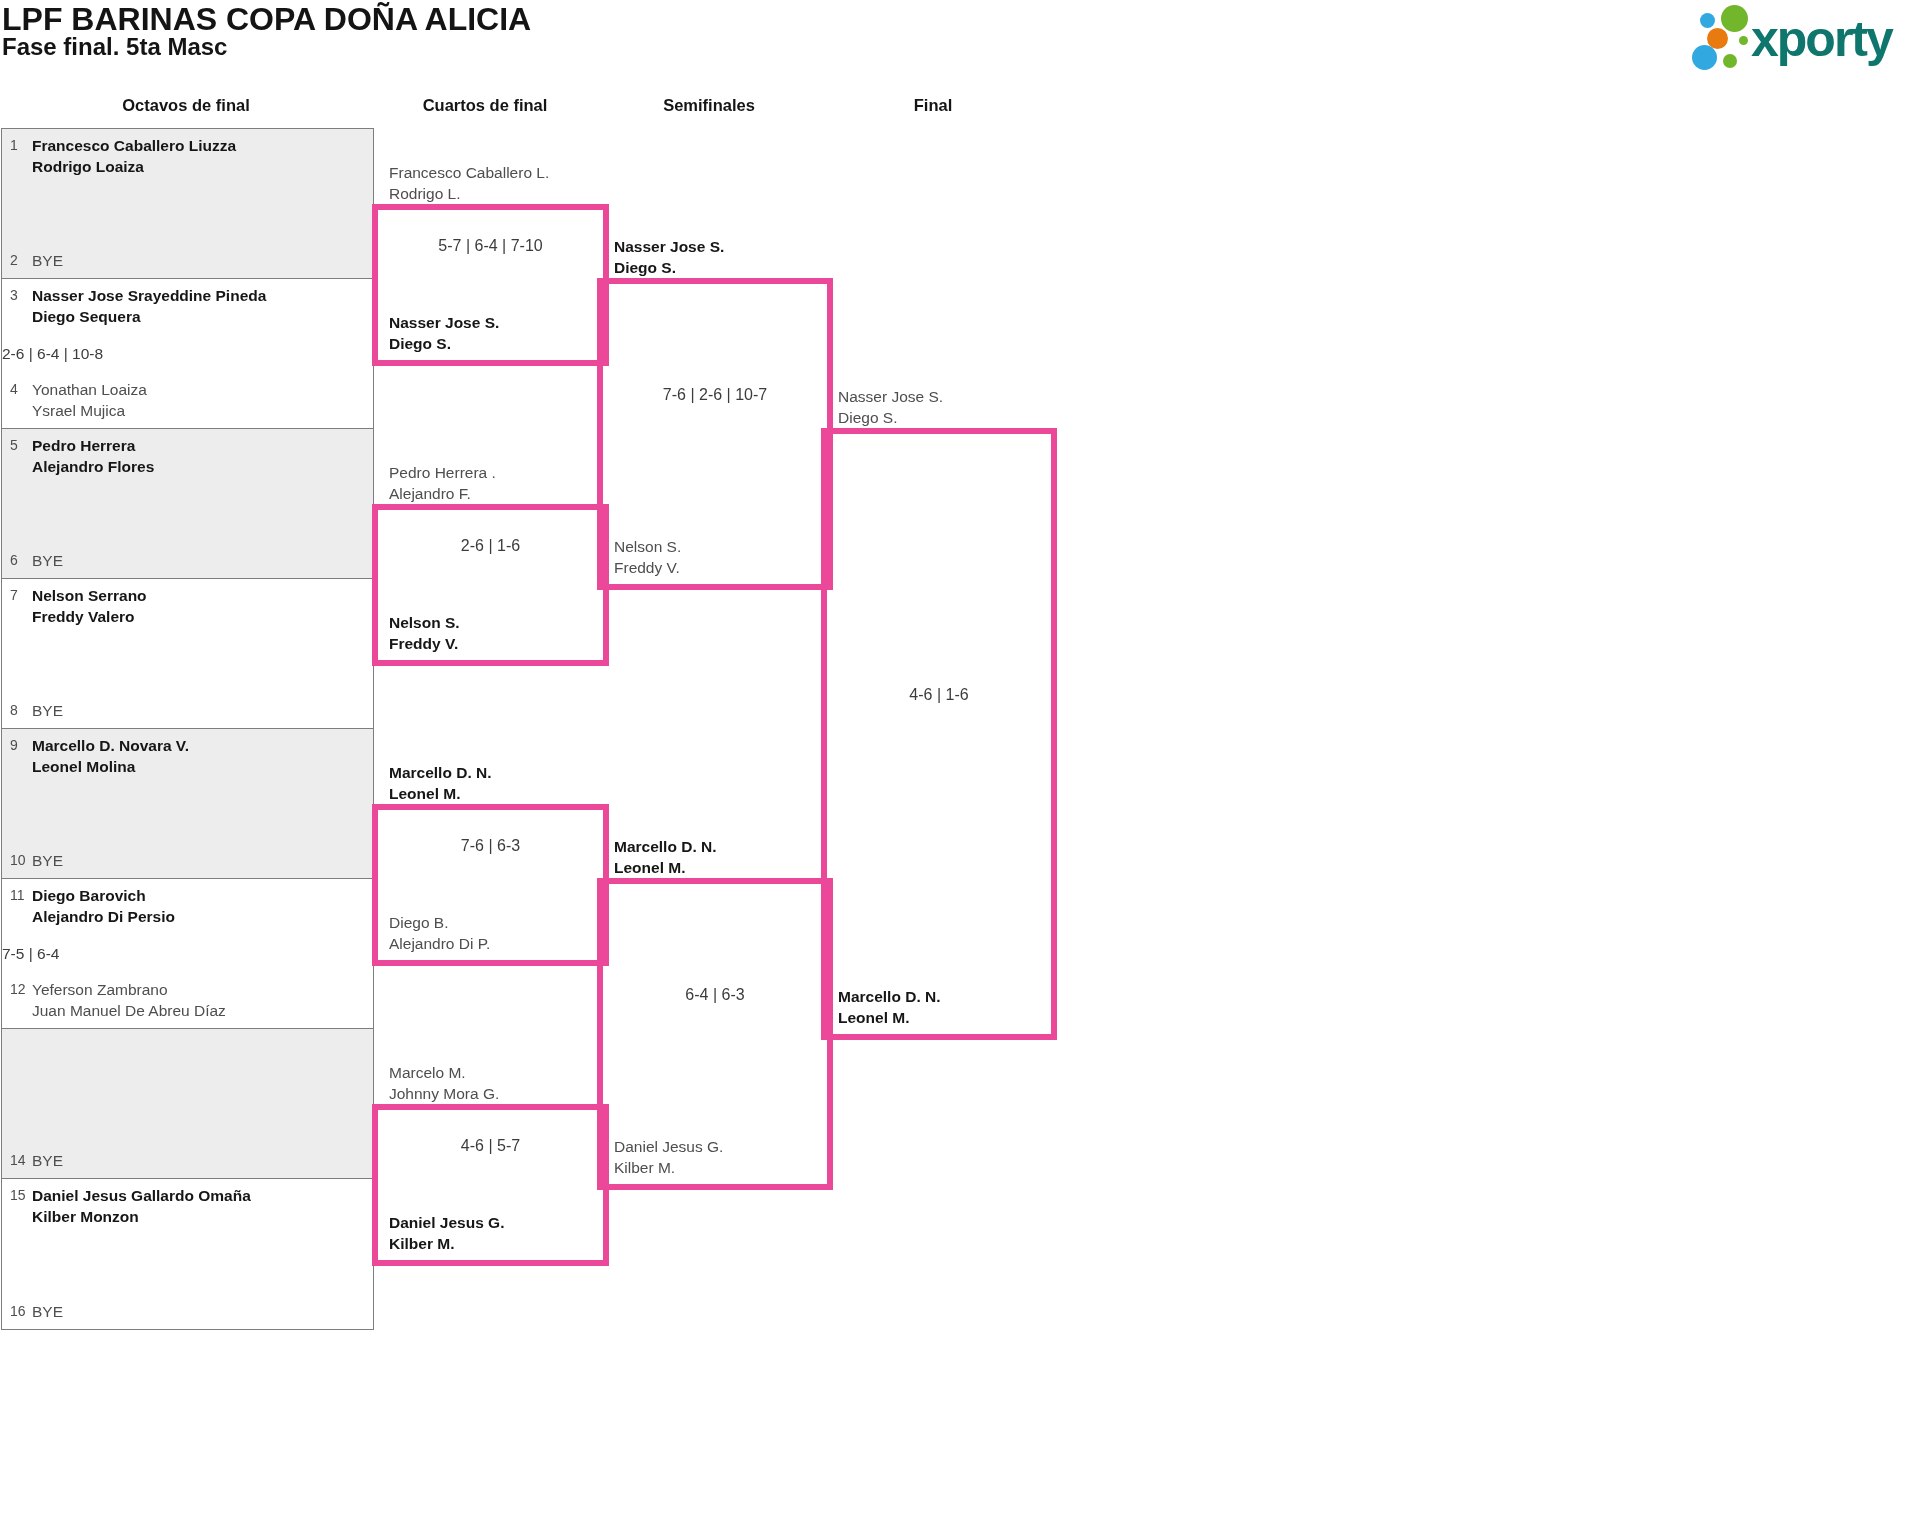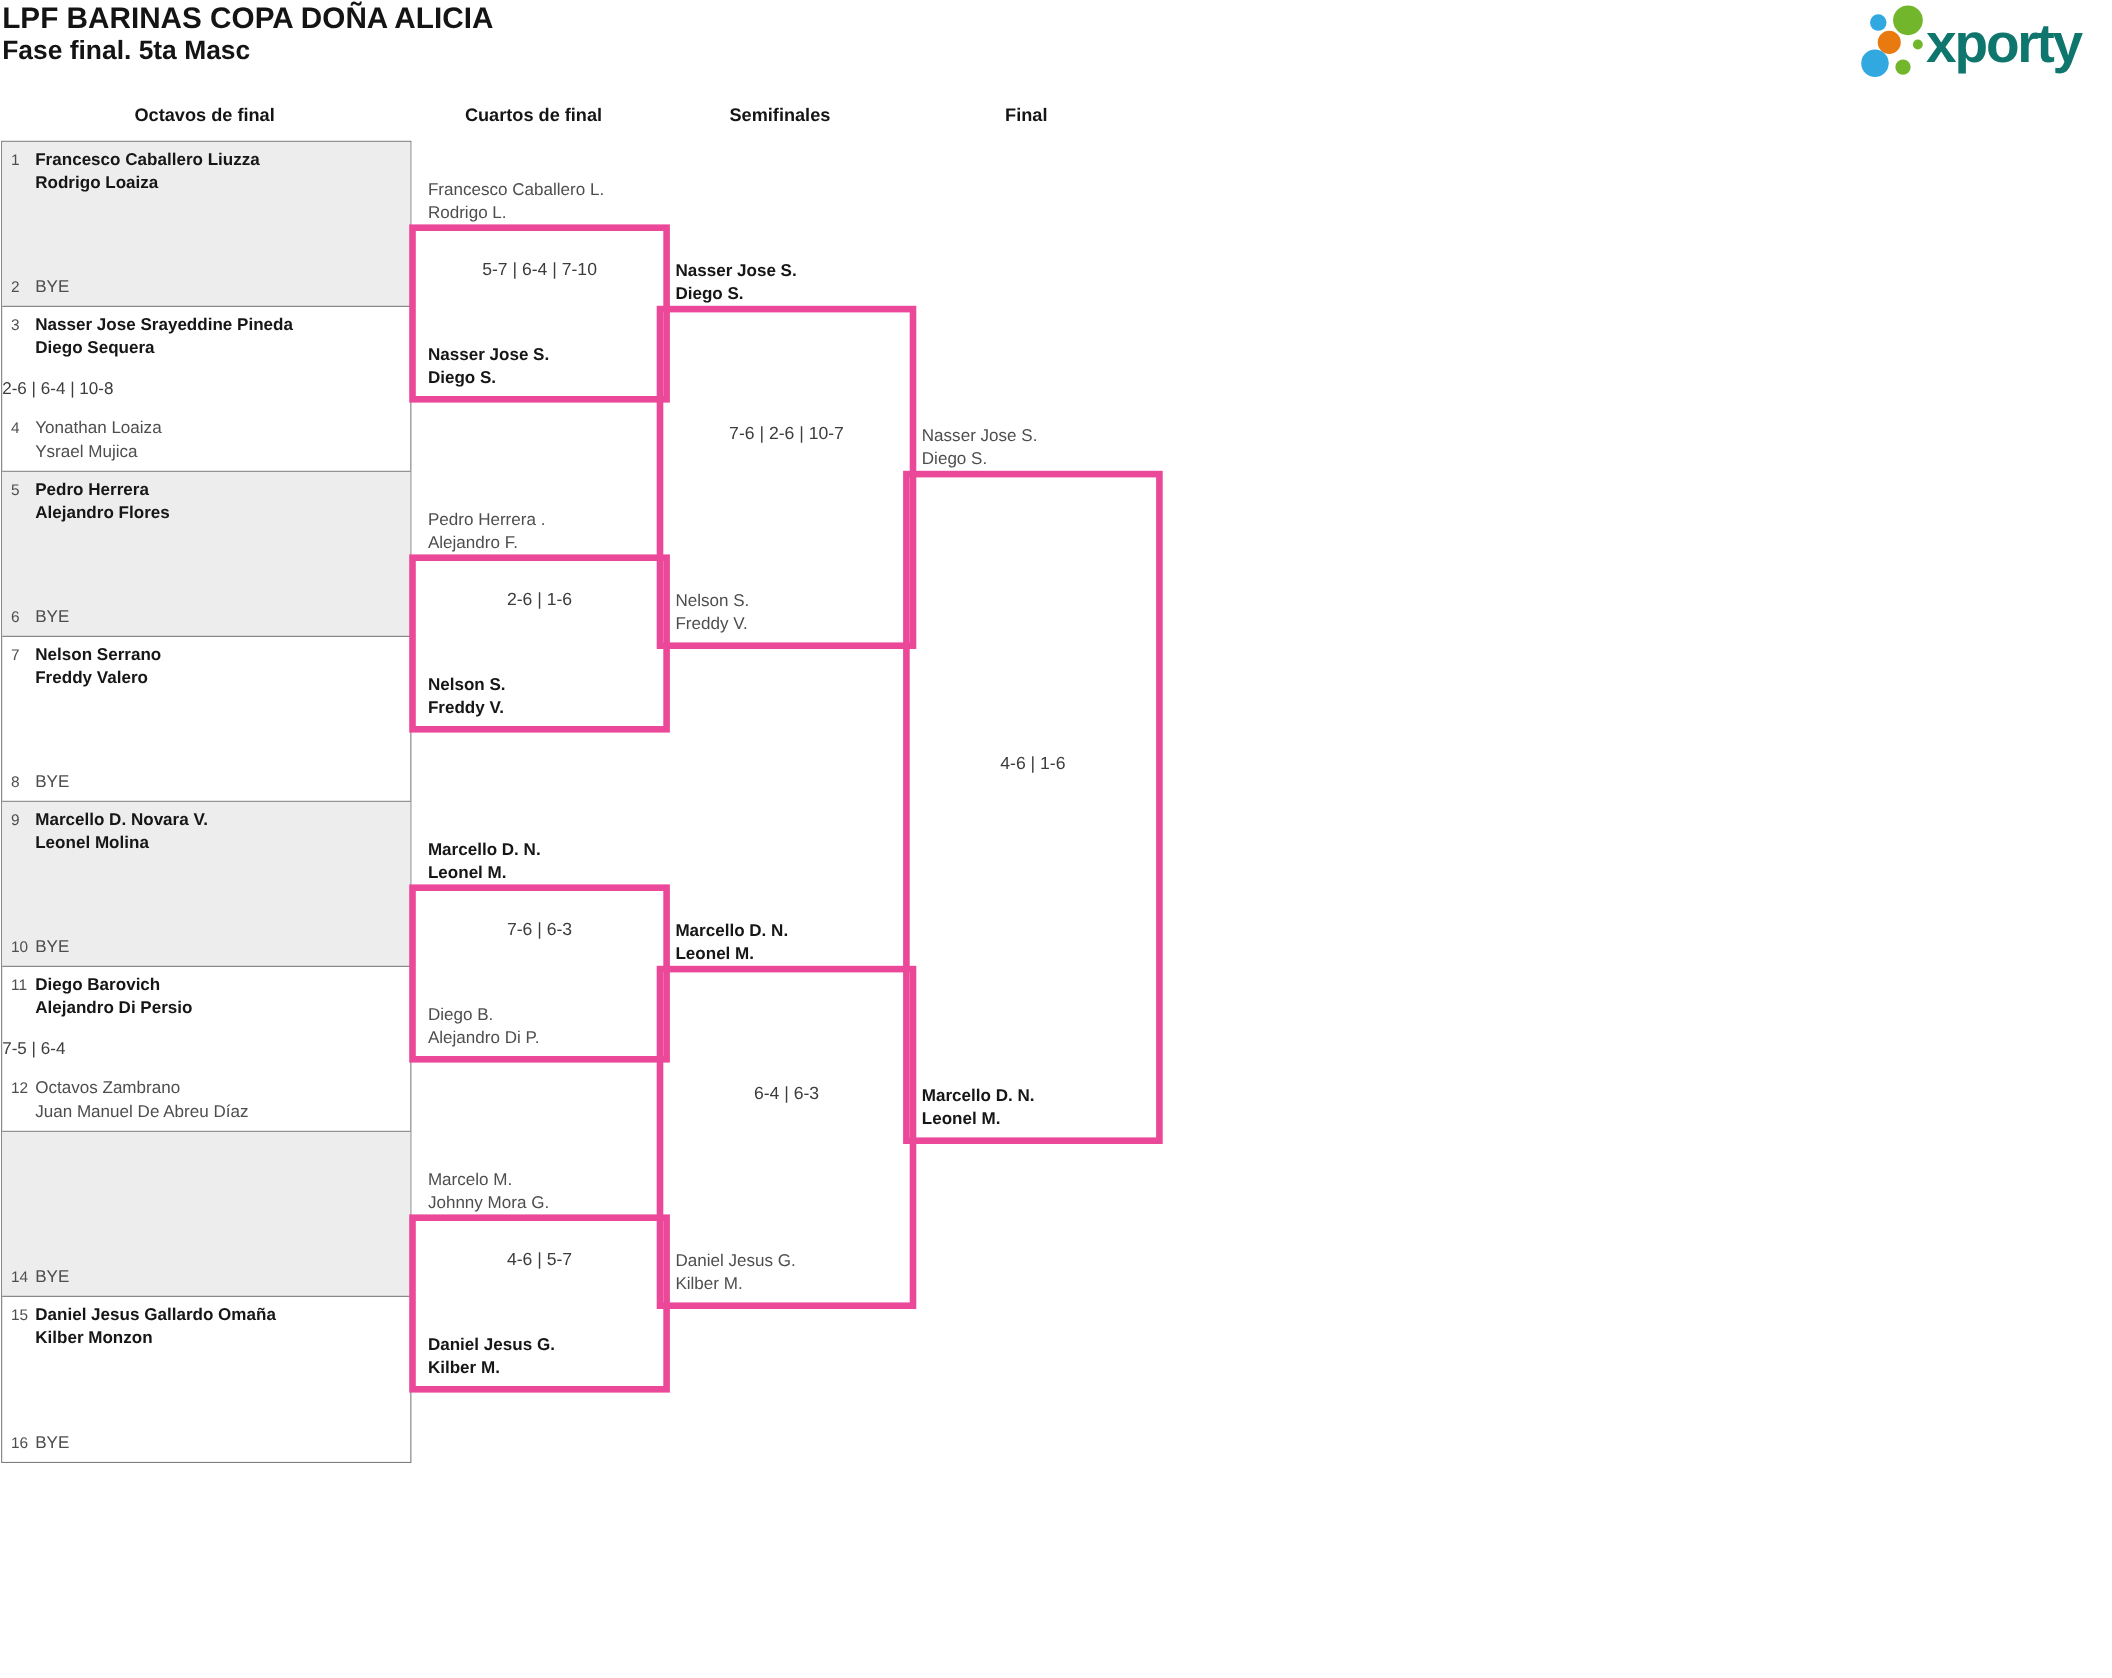--- a/index.html
+++ b/index.html
@@ -1,20 +1,20 @@
 <!DOCTYPE html>
 <html><head>
 <meta charset="utf-8">
 <style>
   html,body{margin:0;padding:0;background:#ffffff;}
   #stage{position:relative;width:1920px;height:1525px;background:#ffffff;overflow:hidden;
          font-family:"Liberation Sans",sans-serif;color:#141414;}
 
   
-  .title{position:absolute;left:2px;top:1px;font-size:27px;font-weight:700;color:#141414;white-space:nowrap;text-align:center;}
+  .title{position:absolute;left:2px;top:1px;font-size:32px;font-weight:700;color:#141414;white-space:nowrap;text-align:center;}
   .subtitle{position:absolute;left:2px;top:33px;font-size:24px;font-weight:700;color:#141414;white-space:nowrap;}
 
   
   .logo{position:absolute;left:1688px;top:4px;width:230px;height:72px;}
   .dot{position:absolute;border-radius:50%;}
   .logoword{position:absolute;left:63px;top:6px;font-size:50px;font-weight:700;
             color:#0f766e;letter-spacing:-2px;line-height:58px;}
 
   
   .rhead{position:absolute;top:96px;width:300px;text-align:center;font-weight:700;
@@ -167,21 +167,21 @@
         <span class="seed">11</span>
         <span class="names winner">
           <span class="l1">Diego Barovich</span>
           <span class="l2">Alejandro Di Persio</span>
         </span>
       </div>
       <div class="oscore">7-5 | 6-4</div>
       <div class="slot bot">
         <span class="seed">12</span>
         <span class="names loser">
-          <span class="l1">Octavos Zambrano</span>
+          <span class="l1">Yeferson Zambrano</span>
           <span class="l2">Juan Manuel De Abreu Díaz</span>
         </span>
       </div>
     </div>
 
     <div class="orow shaded">
       <div class="oscore"></div>
       <div class="slot bot">
         <span class="seed">14</span>
         <span class="names loser">

